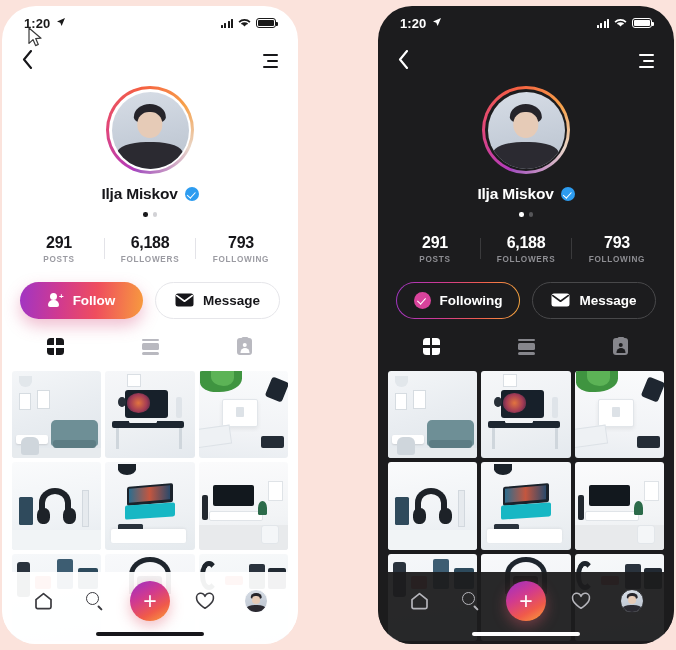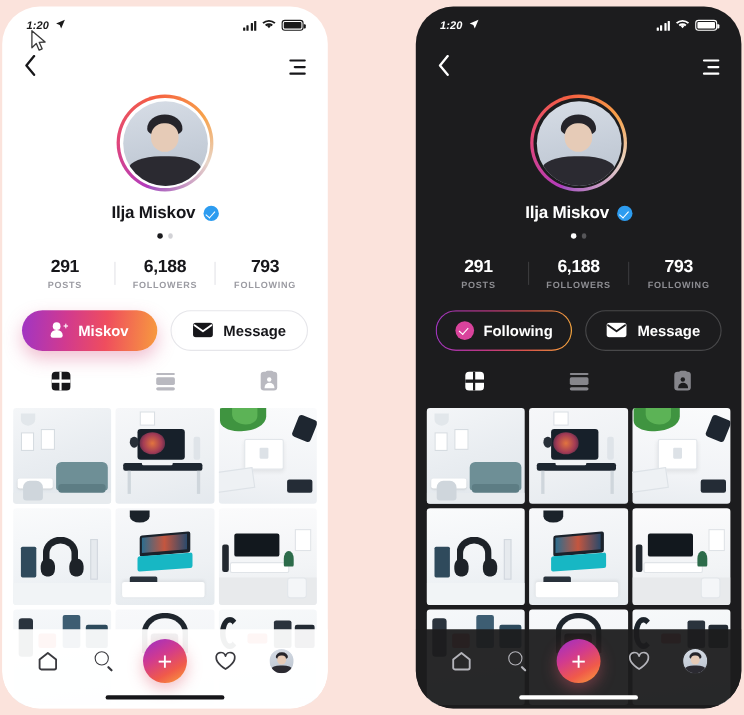--- a/index.html
+++ b/index.html
@@ -31,21 +31,21 @@
 
   
   .statusbar {
     height: 34px;
     display: flex;
     align-items: center;
     justify-content: space-between;
     padding: 0 22px 0 22px;
   }
   .sb-left { display: flex; align-items: center; gap: 6px; }
-  .sb-time { font-size: 10px; font-weight: bold; letter-spacing: .1px; font-style: italic; }
+  .sb-time { font-size: 13px; font-weight: bold; letter-spacing: .1px; }
   .light .sb-time, .light .sb-loc { color: #1a1a1a; }
   .dark  .sb-time, .dark  .sb-loc { color: #ffffff; }
   .sb-loc { font-size: 10px; transform: rotate(0deg); }
   .sb-right { display: flex; align-items: center; gap: 5px; }
   .bars { display: flex; align-items: flex-end; gap: 1.5px; height: 9px; }
   .bars i { display: block; width: 2px; border-radius: .5px; background: currentColor; }
   .bars i:nth-child(1){height:3px} .bars i:nth-child(2){height:5px}
   .bars i:nth-child(3){height:7px} .bars i:nth-child(4){height:9px}
   .light .bars, .light .wifi, .light .batt { color: #1a1a1a; }
   .dark  .bars, .dark  .wifi, .dark  .batt { color: #ffffff; }
@@ -535,21 +535,21 @@
           </div>
         </div>
 
         <div class="actions">
           <div class="btn btn-follow">
             <span class="ico-follow">
               <span class="h"></span>
                 <span class="b"></span>
                 <span class="p">+</span>
             </span>
-            <span>Miskov</span>
+            <span>Follow</span>
           </div>
           <div class="btn btn-message">
             <span class="ico-mail">
               <svg width="19" height="14" viewBox="0 0 19 14">
                   <rect x="0.5" y="0.5" width="18" height="13" rx="2.5" fill="currentColor"></rect>
                   <path d="M1.8 2.6 L9.5 8.2 L17.2 2.6" stroke="#fff" stroke-width="1.7" fill="none" stroke-linecap="round" stroke-linejoin="round"></path>
                 </svg>
             </span>
             <span>Message</span>
           </div>

